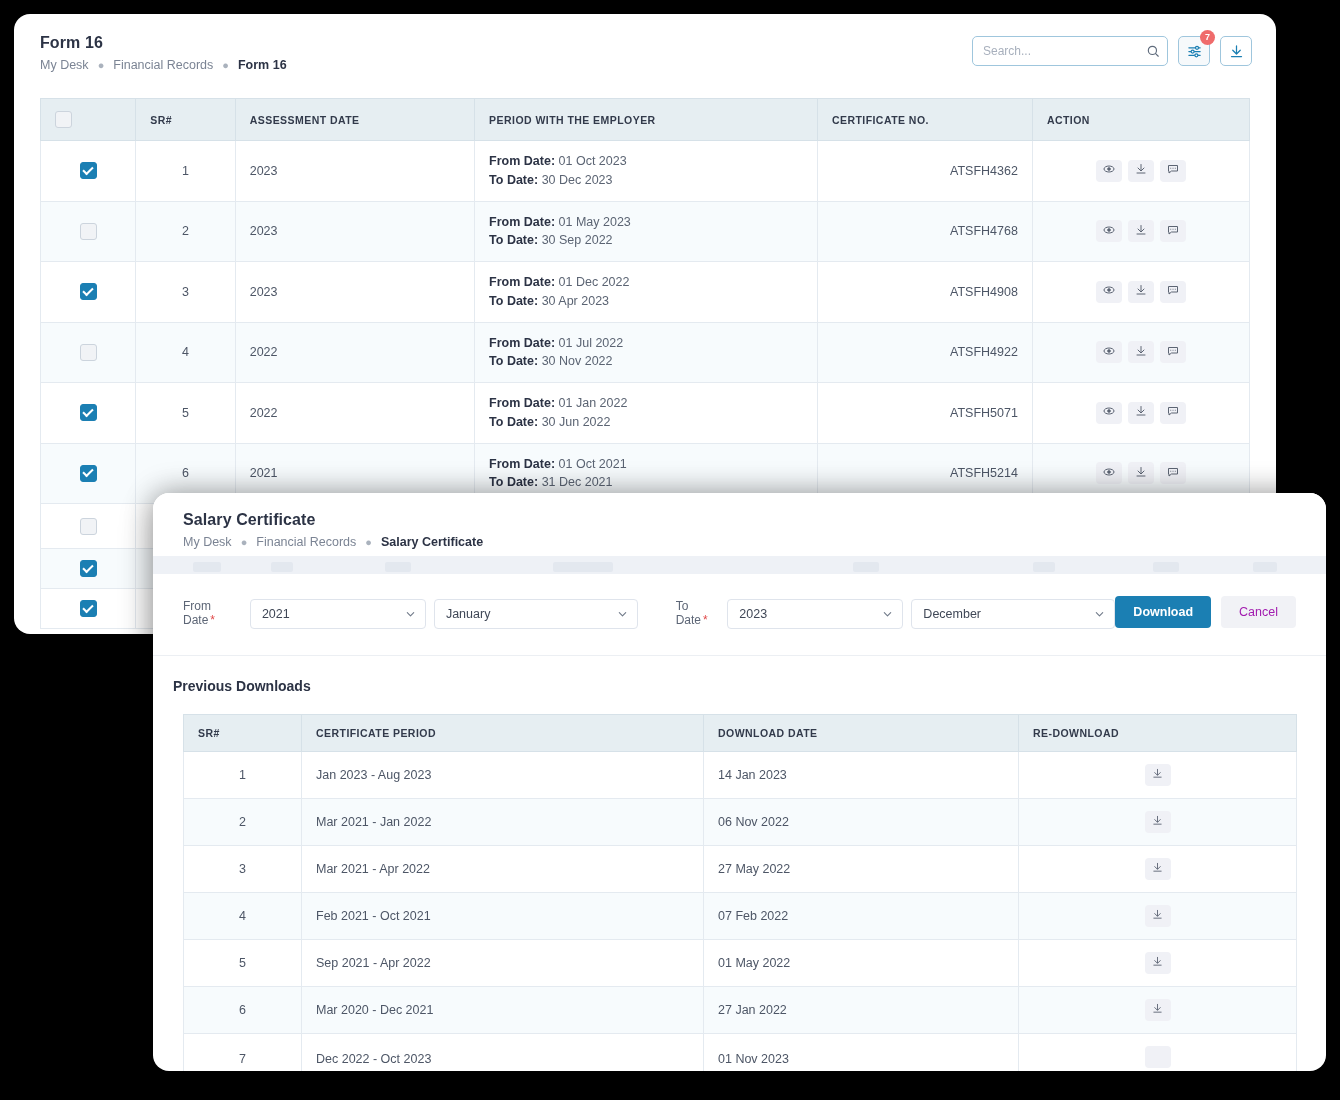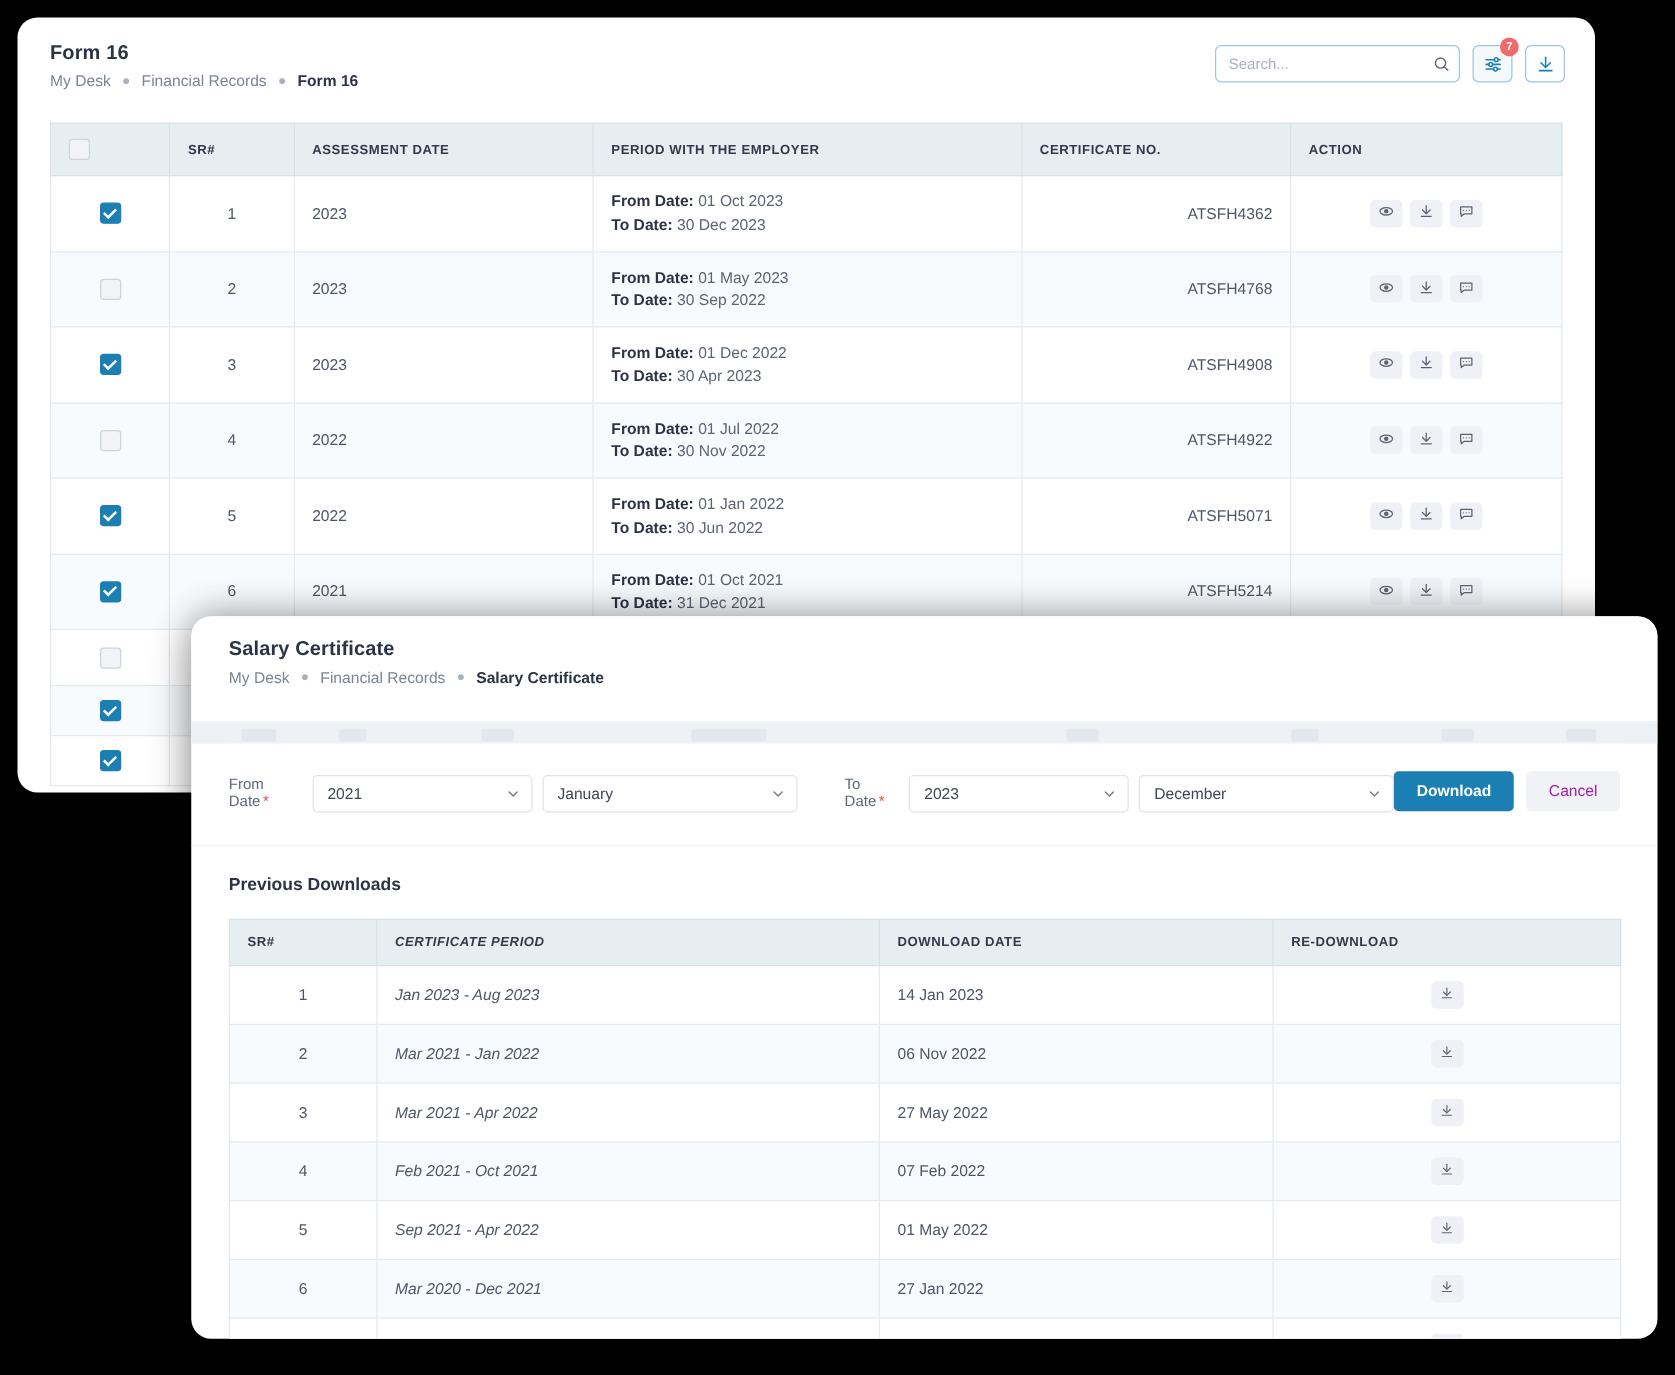--- a/index.html
+++ b/index.html
@@ -159,21 +159,21 @@
   
   .front-panel {
     position: absolute;
     left: 153px; top: 493px;
     width: 1173px; height: 578px;
     background: #ffffff;
     border-radius: 16px;
     box-shadow: 0 -3px 28px rgba(0,0,0,0.25), 0 10px 34px rgba(0,0,0,0.3);
     overflow: hidden;
   }
-  .fp-head { padding: 18px 30px 28px 30px; background: #fff; }
+  .fp-head { padding: 18px 30px 7px 30px; background: #fff; }
   .fp-skeleton {
     height: 18px;
     background: #eef1f6;
     position: relative;
     overflow: hidden;
   }
   .fp-skeleton i {
     position: absolute; top: 6px; height: 10px;
     background: #e3e8ef; border-radius: 2px; display: block;
   }
@@ -216,41 +216,41 @@
     cursor: pointer; border: none;
     font-family: "Liberation Sans", sans-serif;
   }
   .btn.primary { background: #1b7fb3; color: #fff; font-weight: bold; }
   .btn.ghost { background: #f1f2f6; color: #a21caf; }
 
   .divider { height: 1px; background: #eceff3; margin: 0; }
 
   .sec-title {
     font-size: 14px; font-weight: bold; color: #2c3345;
-    padding: 22px 30px 0 30px;
+    padding: 22px 30px 0 20px;
   }
   .prev-table-wrap { padding: 20px 30px 0 30px; }
 
   table.grid2 { width: 100%; border-collapse: collapse; table-layout: fixed; }
   table.grid2 th {
     background: #e6eef2; color: #323a4b;
     font-size: 10.5px; font-weight: bold; letter-spacing: .45px;
     padding: 12px 14px; border: 1px solid #d6e1e8;
     height: 36px; text-align: left; vertical-align: middle;
   }
   table.grid2 td {
     border: 1px solid #e4eaf0;
     padding: 12px 14px;
     font-size: 12.5px; color: #4d5666;
     vertical-align: middle;
   }
   table.grid2 tbody tr:nth-child(odd) td { background: #ffffff; }
   table.grid2 tbody tr:nth-child(even) td { background: #f7fbfd; }
   .p-sr { width: 118px; text-align: center; }
-  .p-per { width: 402px; font-style: italic; }
+  .p-per { width: 402px; }
   .p-date { width: 315px; }
   .p-re { width: 278px; text-align: center; }
   th.p-sr, th.p-re { text-align: center; }
   .redl {
     width: 26px; height: 22px; background: #f0f1f6; border-radius: 4px;
     display: inline-flex; align-items: center; justify-content: center;
     cursor: pointer;
   }
   .redl svg { width: 11px; height: 11px; color: #5c6473; }
 </style>

